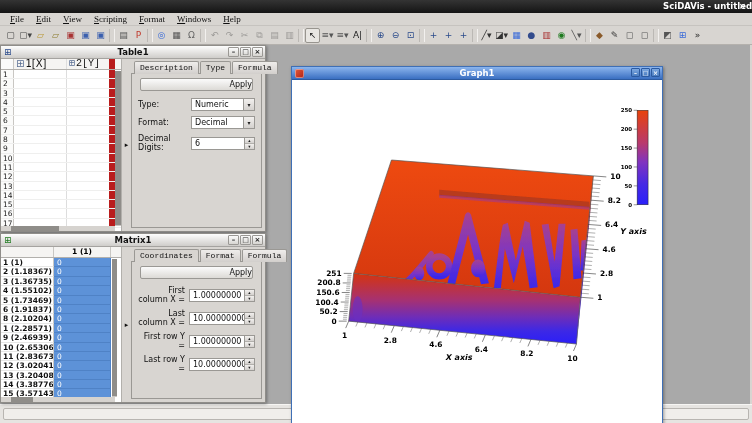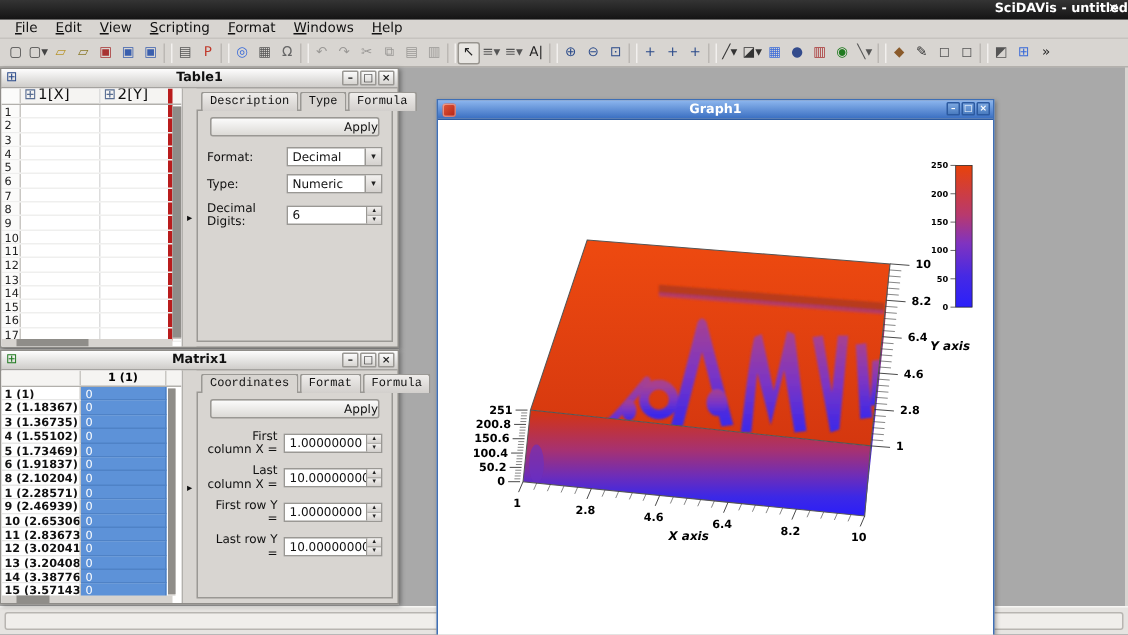--- a/index.html
+++ b/index.html
@@ -1,21 +1,21 @@
 <!DOCTYPE html>
 <html><head>
 <meta charset="utf-8">
 <style>
 *{margin:0;padding:0;box-sizing:border-box;}
 html,body{width:752px;height:423px;overflow:hidden;}
 body{font-family:"DejaVu Sans","Liberation Sans",sans-serif;background:#a9a9a9;position:relative;}
 
 #titlebar{height:13px;background:linear-gradient(#343434,#141414);color:#fff;position:relative;text-align:right;font-size:8.5px;font-weight:bold;line-height:13px;}
 #tb-close{position:absolute;right:6px;top:0;font-size:9px;font-weight:normal;cursor:default;}
-#menubar{height:13px;background:#d8d5d1;border-bottom:1px solid #c6c3bf;display:flex;align-items:center;padding-left:4px;}
+#menubar{height:13px;background:#d8d5d1;border-bottom:1px solid #c6c3bf;display:flex;align-items:center;padding-left:4px;font-family:Liberation Serif, serif;}
 .menu-item{font-size:9px;color:#111;padding:0 6px;display:inline-block;}
 .menu-item::first-letter{text-decoration:underline;}
 #toolbar{height:19px;background:#d8d5d1;border-bottom:1px solid #b4b1ad;display:flex;align-items:center;padding-left:3px;}
 .ticon{width:15px;height:15px;font-size:9px;line-height:15px;text-align:center;border-radius:2px;flex:none;white-space:nowrap;overflow:hidden;}
 .ticon.disabled{opacity:.38;}
 .ticon.selected{border:1px solid #98958f;background:#e8e6e2;line-height:13px;}
 .ticon.sep{width:6px;height:13px;border-left:1px solid #bbb8b4;border-right:1px solid #f2f0ee;border-radius:0;margin:0 1px;}
 #mdi{position:relative;height:359px;background:#a9a9a9;border-right:2px solid #d8d5d1;}
 #statusbar{height:19px;background:#e6e4e1;border-top:1px solid #f6f5f3;padding:3px;}
 .status-field{height:12px;border:1px solid #b8b5b1;background:#f0eeeb;border-radius:2px;}
@@ -29,21 +29,21 @@
 .wbody{position:relative;display:flex;height:calc(100% - 13px);}
 #win-table{left:0;top:0;width:266px;height:187px;}
 #win-matrix{left:0;top:188px;width:266px;height:170px;}
 
 .grid-area{width:120px;background:#fff;position:relative;display:flex;flex-direction:column;overflow:hidden;flex:none;}
 .tbl-head{display:flex;height:11px;border-bottom:1px solid #b2b0ac;background:#f5f4f2;flex:none;}
 .hd{font-size:10px;line-height:10px;color:#111;}
 .rn{width:13px;flex:none;font-size:7.5px;line-height:9px;padding-left:2px;background:#fbfbfa;border-right:1px solid #c9c7c3;color:#222;}
 .tc{padding-left:2px;}
 .c1{width:53px;flex:none;border-right:1px solid #dddddd;}
-.c2{width:48px;flex:none;border-right:3px solid #b91c1c;}
+.c2{width:48px;flex:none;border-right:6px solid #b91c1c;font-family:Liberation Mono, monospace;}
 .cicon{font-style:normal;color:#5a6f94;margin-right:1px;}
 .tbl-rows{flex:1;overflow:hidden;}
 .trow{display:flex;height:9.3px;border-bottom:1px solid #efefee;}
 .vscroll{position:absolute;right:0;top:12px;bottom:5px;width:6px;background:#cac7c3;}
 .vthumb{position:absolute;left:0;right:0;top:0;bottom:1px;background:#8f8d89;}
 .hscroll{position:absolute;left:0;bottom:0;height:5px;right:6px;background:#d6d3cf;}
 .hthumb{position:absolute;left:10px;width:48px;top:0;bottom:0;background:#8f8d89;}
 .splitter{width:10px;flex:none;display:flex;align-items:center;justify-content:center;font-size:7px;color:#111;background:#d8d5d1;border-left:1px solid #b2b0ac;}
 
 .panel{flex:1;display:flex;flex-direction:column;padding:2px 3px 3px 0;min-width:0;}
@@ -288,30 +288,30 @@
       <div class="panel">
         <div class="tabs">
 
         <span class="tab">Description</span>
             <span class="tab active">Type</span>
             <span class="tab">Formula</span>
           </div>
         <div class="pbody">
           <div class="apply-btn">Apply</div>
           <div class="frow">
+            <span class="flabel">Type:</span>
+            <span class="combo">
+              <span class="cval">Numeric</span>
+              <span class="caret">▾</span>
+            </span>
+          </div>
+          <div class="frow">
             <span class="flabel">Format:</span>
             <span class="combo">
               <span class="cval">Decimal</span>
-              <span class="caret">▾</span>
-            </span>
-          </div>
-          <div class="frow">
-            <span class="flabel">Type:</span>
-            <span class="combo">
-              <span class="cval">Numeric</span>
               <span class="caret">▾</span>
             </span>
           </div>
           <div class="frow">
             <span class="flabel">Decimal Digits:</span>
             <span class="spin">
               <span class="sval">6</span>
               <span class="sarrows">
                   <i>▴</i>
                   <i>▾</i>

